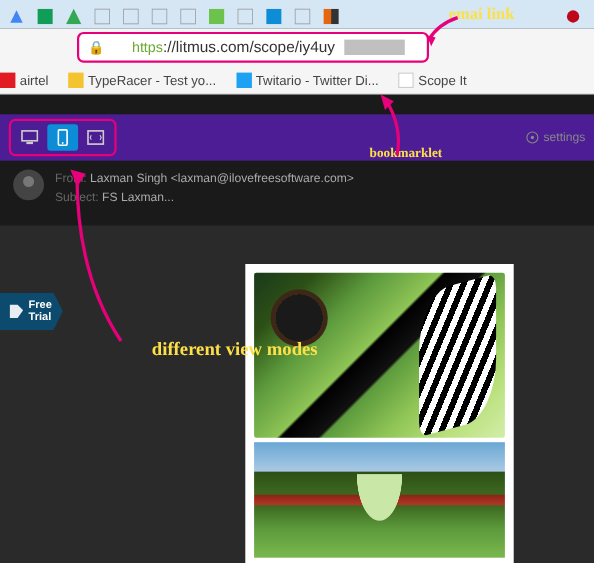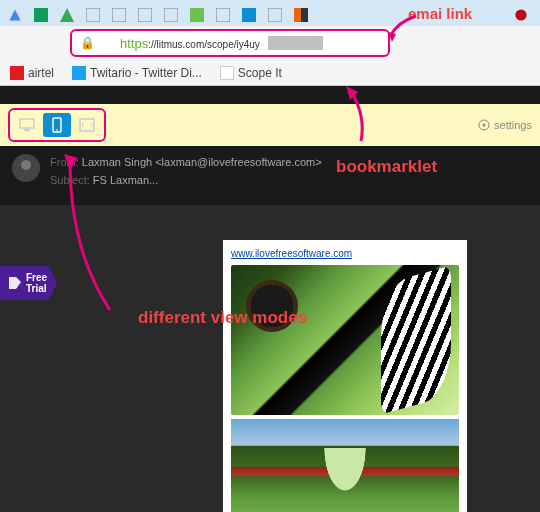--- a/index.html
+++ b/index.html
@@ -6,57 +6,57 @@
 body { font-family: Arial, sans-serif; width: 540px; height: 512px; overflow: hidden; background: #2a2a2a; position: relative; }
 
 .tab-strip { height: 26px; background: #d5e6f5; display: flex; align-items: end; padding: 0 4px; position: relative; }
 .tab { width: 22px; height: 22px; margin-right: 4px; display: flex; align-items: center; justify-content: center; }
 .tab svg { width: 14px; height: 14px; }
 
 .addr-row { height: 34px; background: #f5f5f5; display: flex; align-items: center; padding: 0 10px 0 70px; position: relative; }
 .url-box { border: 2px solid #e6007a; border-radius: 6px; padding: 3px 8px; display: flex; align-items: center; background: #fff; width: 320px; gap: 6px; }
 .lock { color: #6ba82e; font-size: 12px; }
 .https { color: #6ba82e; font-size: 13px; margin-left: 19px; }
-.rest { color: #333; font-size: 10px; }
+.rest { color: #333; font-size: 14px; }
 .redact { background: #c0c0c0; width: 55px; height: 14px; display: inline-block; margin-left: 2px; }
 
-.bm-row { height: 26px; background: #f5f5f5; border-bottom: 1px solid #ccc; display: flex; align-items: center; padding-left: 10px; gap: 18px; font-size: 12px; color: #444; }
+.bm-row { height: 26px; background: #f5f5f5; border-bottom: 1px solid #ccc; display: flex; align-items: center; gap: 18px; font-size: 12px; color: #444; }
 .bm { display: flex; align-items: center; gap: 4px; }
 .bm-icon { width: 14px; height: 14px; display: inline-block; }
 
 .app-top { height: 18px; background: #1a1a1a; }
 
-.toolbar { height: 42px; background: #fef9c3; display: flex; align-items: center; padding: 0 8px; position: relative; }
+.toolbar { height: 42px; background: #4c1d95; display: flex; align-items: center; padding: 0 8px; position: relative; }
 .view-modes { border: 2px solid #e6007a; border-radius: 6px; padding: 3px; display: flex; gap: 2px; }
 .vm-btn { width: 28px; height: 24px; display: flex; align-items: center; justify-content: center; border-radius: 3px; color: #ccc; }
 .vm-btn.active { background: #0d8dd6; color: #fff; }
 .settings { margin-left: auto; color: #888; font-size: 11px; display: flex; align-items: center; gap: 4px; }
 
 .meta { background: #1a1a1a; padding: 8px 12px 16px; display: flex; gap: 10px; align-items: flex-start; }
 .avatar { width: 28px; height: 28px; background: #444; border-radius: 50%; flex-shrink: 0; position: relative; }
 .avatar::after { content: ''; position: absolute; top: 6px; left: 9px; width: 10px; height: 10px; background: #777; border-radius: 50%; }
 .meta-text { font-size: 11px; color: #888; line-height: 1.6; }
 .meta-text .lbl { color: #666; }
 .meta-text .val { color: #aaa; }
 
-.badge { position: absolute; left: 0; top: 266px; background: #4c1d95; color: #fff; font-size: 10px; font-weight: bold; padding: 6px 10px 6px 8px; line-height: 1.1; clip-path: polygon(0 0, 85% 0, 100% 50%, 85% 100%, 0 100%); display: flex; align-items: center; gap: 4px; }
+.badge { position: absolute; left: 0; top: 266px; background: #0c4a6e; color: #fff; font-size: 10px; font-weight: bold; padding: 6px 10px 6px 8px; line-height: 1.1; clip-path: polygon(0 0, 85% 0, 100% 50%, 85% 100%, 0 100%); display: flex; align-items: center; gap: 4px; }
 .badge svg { width: 14px; height: 14px; }
 
 .preview { position: absolute; left: 215px; top: 222px; width: 260px; background: #2a2a2a; border: 8px solid #2a2a2a; border-top-width: 18px; border-radius: 12px 12px 0 0; }
 .preview-inner { background: #fff; padding: 8px; }
 .preview-link { color: #0645ad; font-size: 10px; text-decoration: underline; display: block; margin-bottom: 6px; }
 .img1 { width: 100%; height: 150px; background: linear-gradient(135deg, #1a3a1a 0%, #2d5016 15%, #5c9a3c 30%, #8ec456 45%, #000 46%, #111 55%, #5c9a3c 56%, #8ec456 70%, #b8e07a 85%, #d4edaa 100%); border-radius: 2px; position: relative; overflow: hidden; }
 .img1::before { content: ''; position: absolute; right: 8px; top: 10px; width: 70px; height: 130px; background: repeating-linear-gradient(-65deg, #fff 0 6px, #000 6px 12px); transform: skewY(-15deg); border-radius: 40% 10% 40% 10%; }
 .img1::after { content: ''; position: absolute; left: 15px; top: 15px; width: 52px; height: 52px; background: radial-gradient(circle at 50% 50%, #1a1a1a 0 58%, #3d2817 58% 100%); border-radius: 50%; }
 .img2 { width: 100%; height: 105px; margin-top: 4px; background: linear-gradient(180deg, #6ba8d4 0%, #a8c8e4 25%, #2d5016 26%, #3d6820 45%, #8b2518 46%, #b13525 54%, #3d6820 55%, #5c9a3c 75%, #7ab84e 100%); position: relative; overflow: hidden; }
 .img2::before { content: ''; position: absolute; left: 34%; top: 28%; width: 32%; height: 70%; background: radial-gradient(ellipse at 50% 0%, #c9e8a8 0 40%, transparent 41%); }
 
-.anno { position: absolute; color: #ef4444; font-weight: bold; }
+.anno { position: absolute; color: #fde047; font-weight: bold; font-family: Liberation Serif, serif; }
 .anno1 { top: 5px; left: 408px; font-size: 15px; }
-.anno2 { top: 157px; left: 336px; font-size: 17px; }
+.anno2 { top: 132px; left: 336px; font-size: 12px; }
 .anno3 { top: 308px; left: 98px; font-size: 17px; line-height: 1.2; margin-left: 40px; }
 
 .arrow { position: absolute; }
 .arrow svg { overflow: visible; }
 </style>
 </head>
 <body>
 
 <div class="tab-strip">
   <div class="tab">
@@ -132,20 +132,24 @@
     <span class="lock">🔒</span>
     <span><span class="https">https</span><span class="rest">://litmus.com/scope/iy4uy</span></span>
     <span class="redact"></span>
   </div>
 </div>
 
 <div class="bm-row">
   <div class="bm">
       <span class="bm-icon" style="background:#e21b22"></span>
       <span>airtel</span>
+    </div>
+  <div class="bm">
+      <span class="bm-icon" style="background:#f4c430"></span>
+      <span>TypeRacer - Test yo...</span>
     </div>
   <div class="bm">
       <span class="bm-icon" style="background:#1da1f2"></span>
       <span>Twitario - Twitter Di...</span>
     </div>
   <div class="bm">
       <span class="bm-icon" style="background:#fff;border:1px solid #ccc"></span>
       <span>Scope It</span>
     </div>
 </div>
@@ -195,21 +199,20 @@
       <path d="M1 1 L8 1 L13 6 L8 13 L1 13 Z" fill="#fff" opacity="0.9"></path>
     </svg>
   <div>
       <div>Free</div>
       <div>Trial</div>
     </div>
 </div>
 
 <div class="preview">
   <div class="preview-inner">
-    <a class="preview-link">www.ilovefreesoftware.com</a>
     <div class="img1"></div>
     <div class="img2"></div>
   </div>
 </div>
 
 <div class="anno anno1">emai link</div>
 <div class="anno anno2">bookmarklet</div>
 <div class="anno anno3">
   <div>different view modes</div>
 </div>

